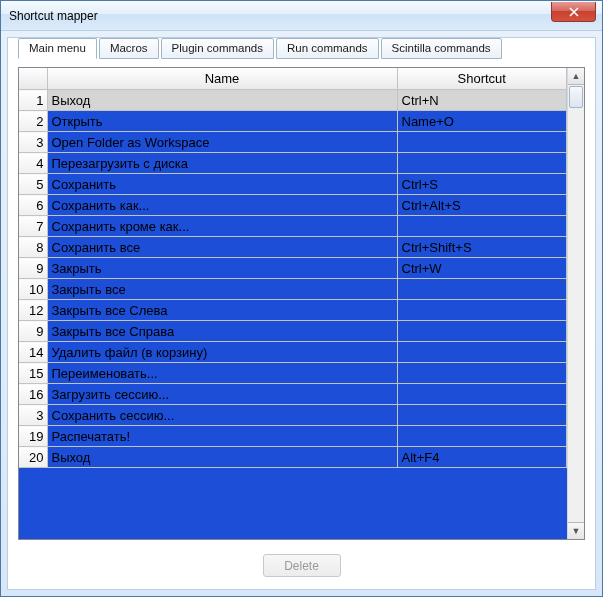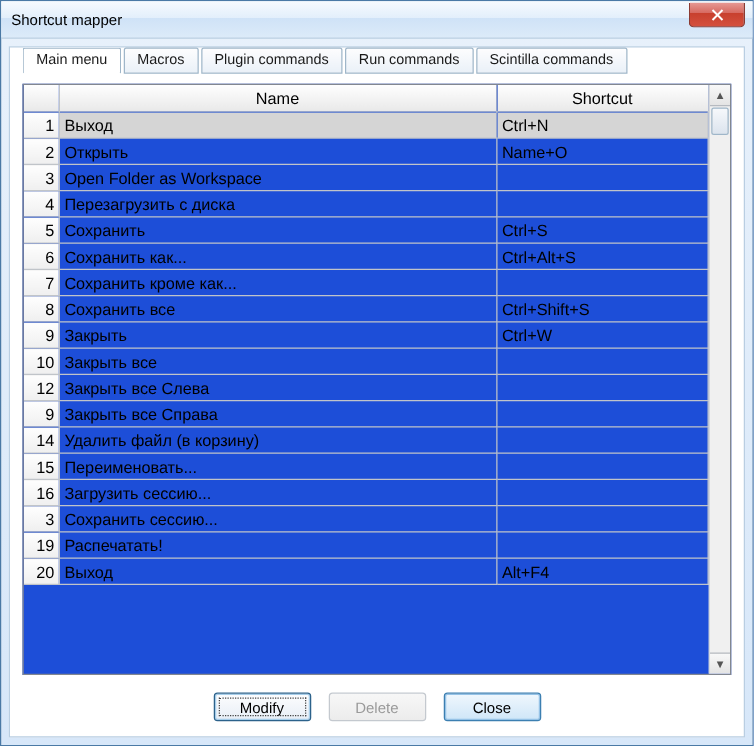--- a/index.html
+++ b/index.html
@@ -323,25 +323,19 @@
       <div class="vscroll">
         <div class="arrow">▲</div>
         <div class="track">
           <div class="thumb"></div>
         </div>
         <div class="arrow down">▼</div>
       </div>
     </div>
 
     <div class="buttonbar">
-      <div class="btn default-focus">
-        <span>Modify</span>
-      </div>
       <div class="btn disabled">
         <span>Delete</span>
       </div>
-      <div class="btn focus">
-        <span>Close</span>
-      </div>
     </div>
 
   </div>
 </div>
 
 </body></html>

